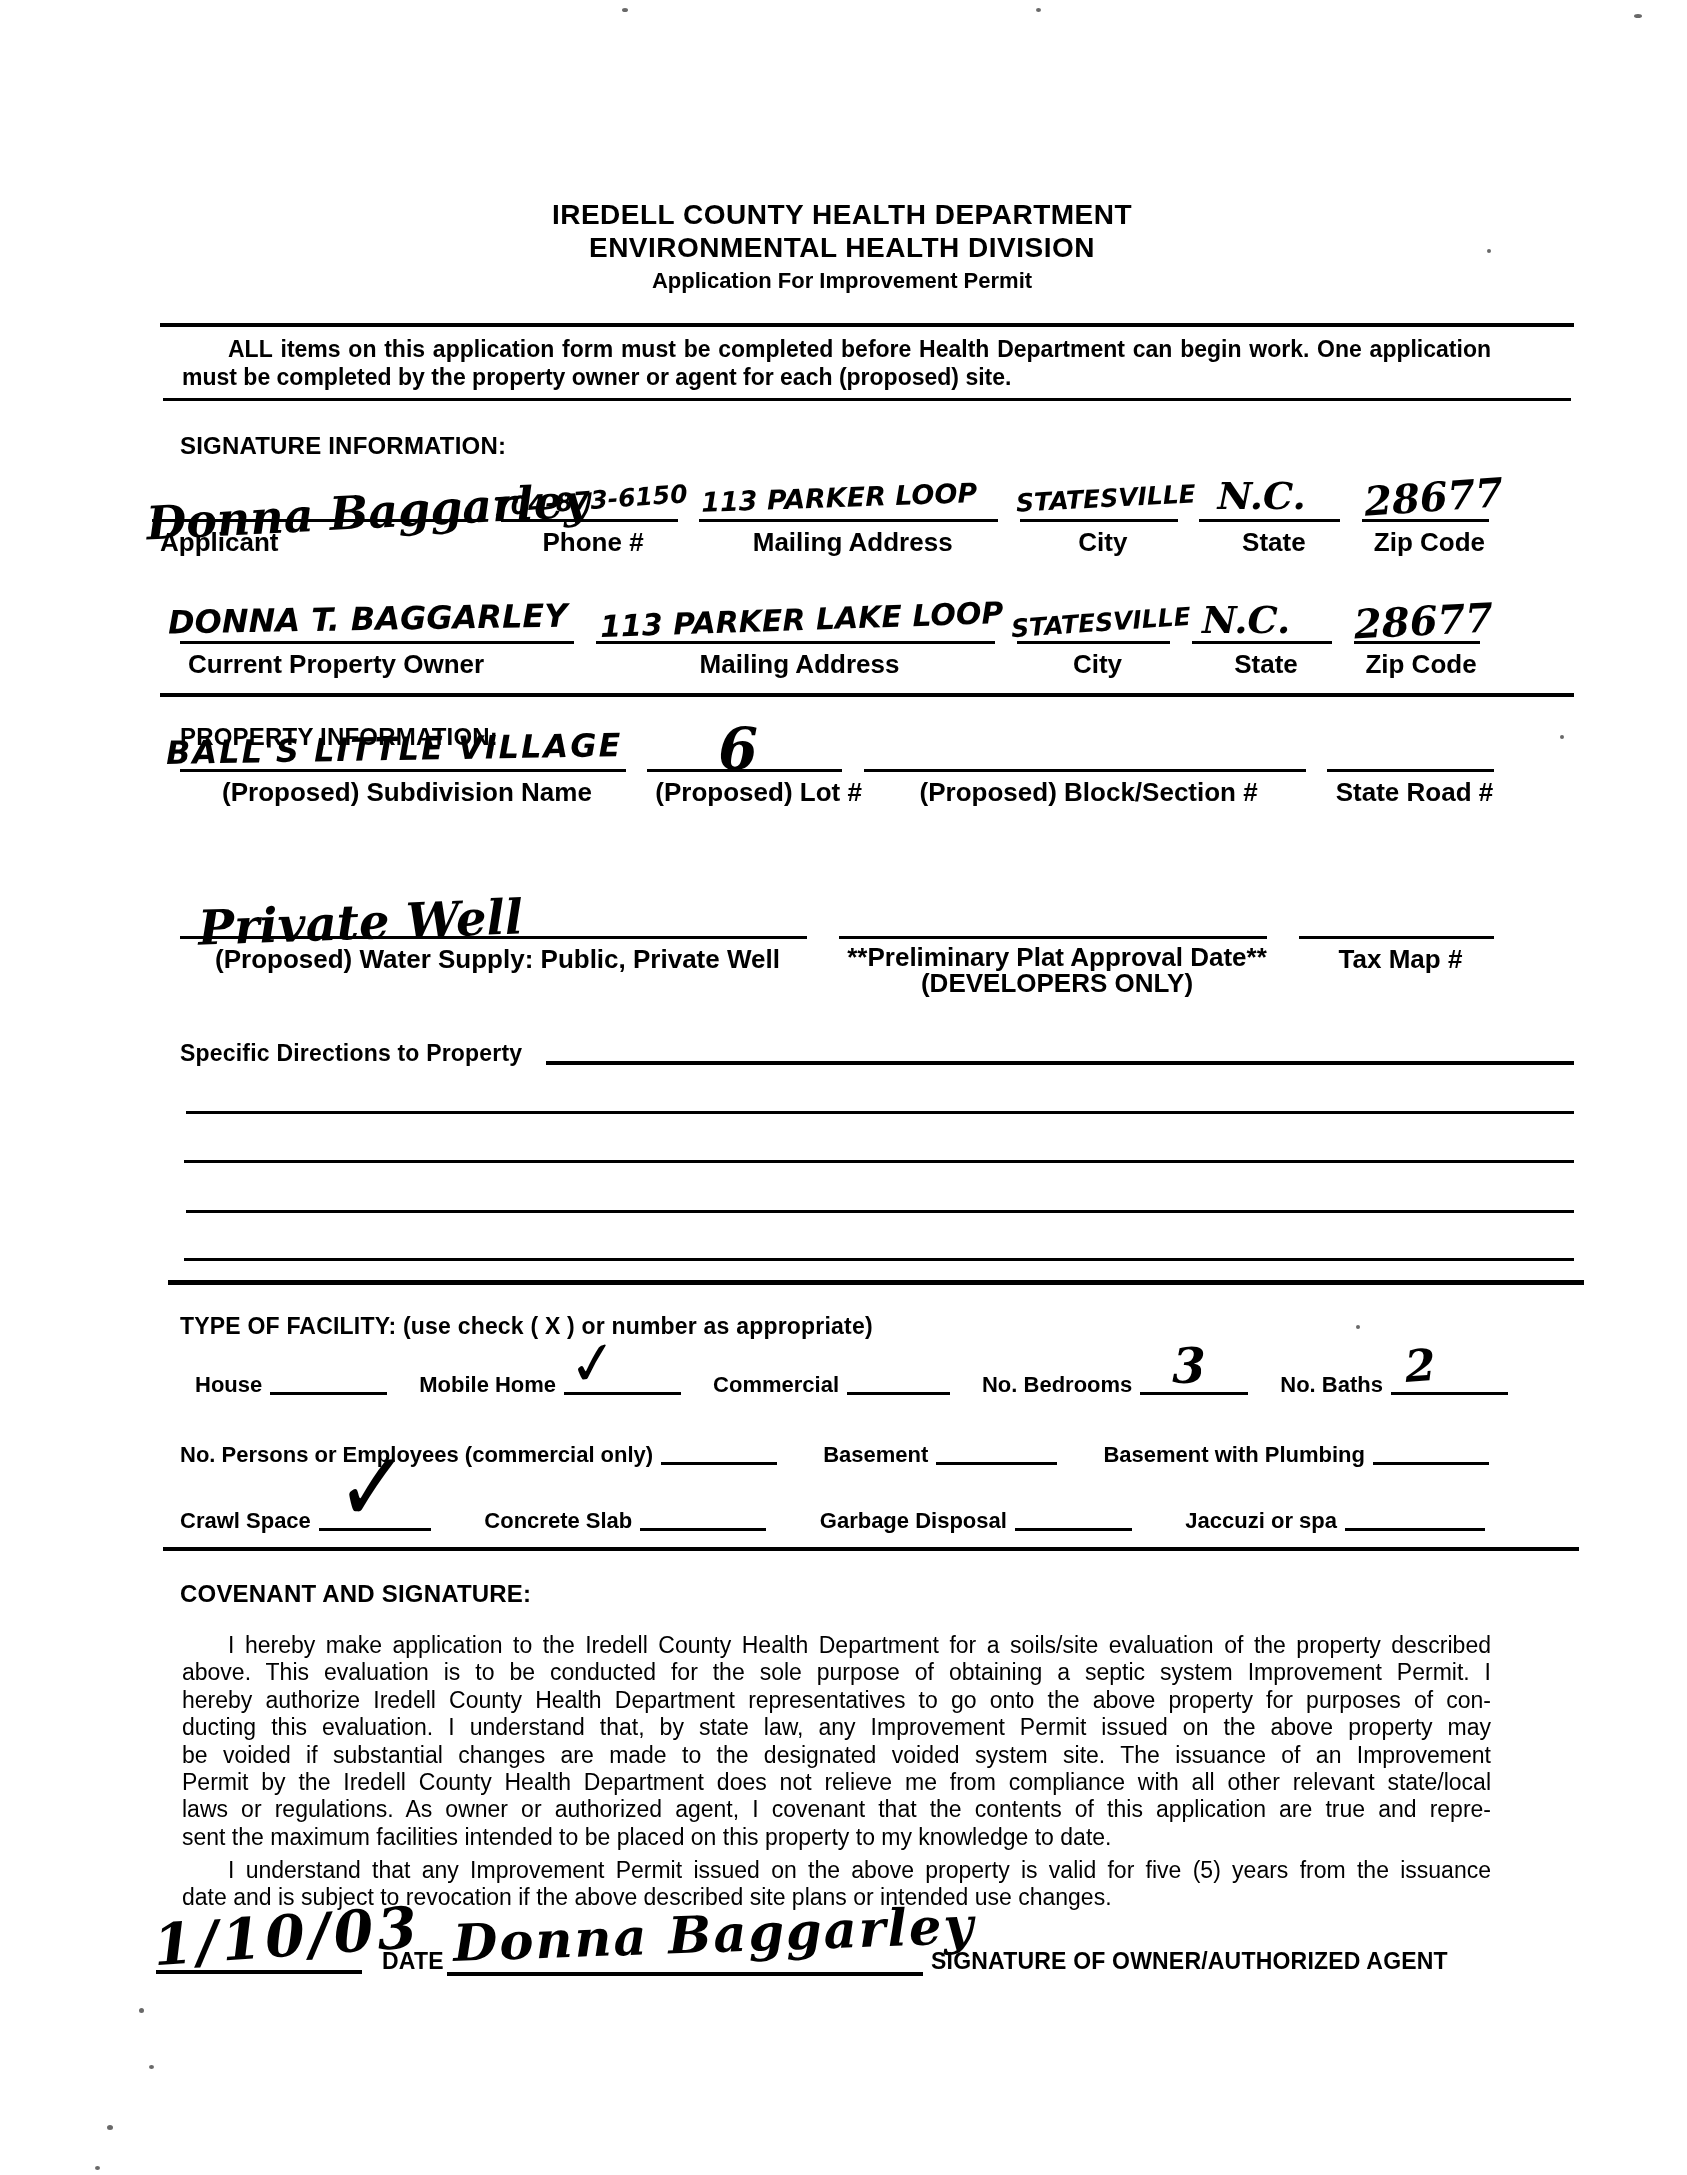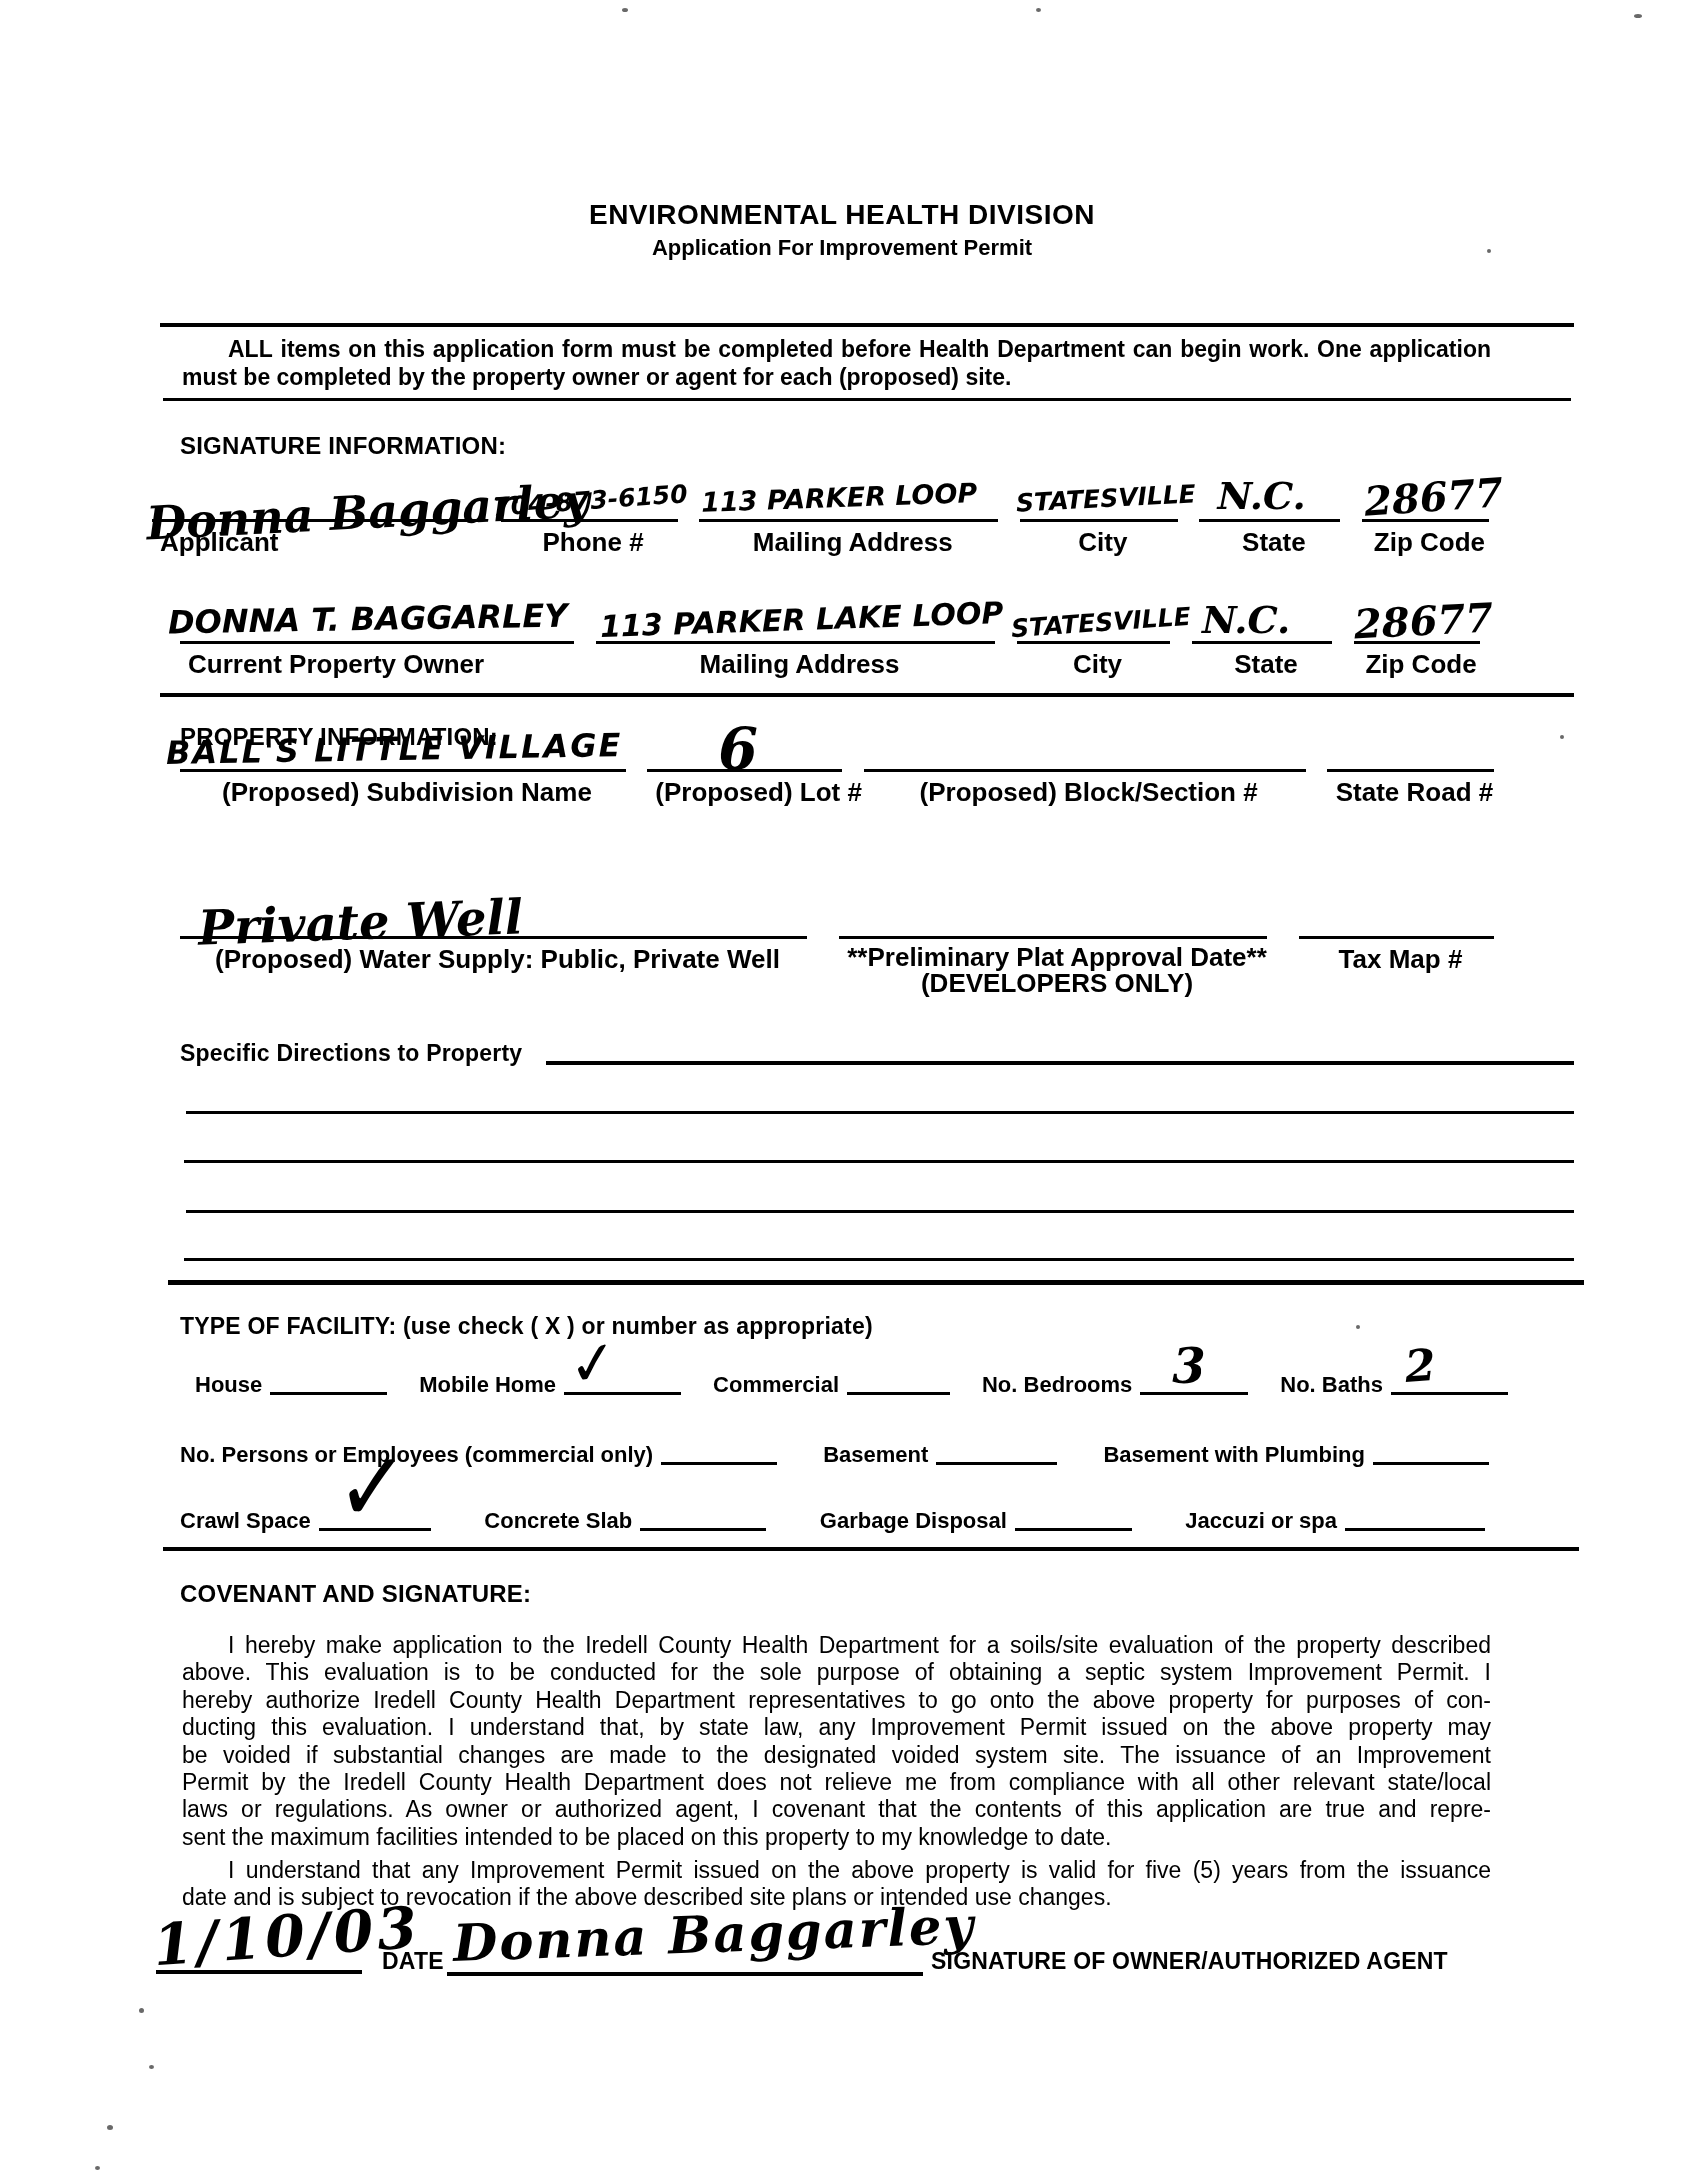--- a/index.html
+++ b/index.html
@@ -42,20 +42,21 @@
   .check-crawl  { font-size:95px; bottom:-8px; left:16px; font-weight:normal; transform:rotate(2deg) scale(0.9,1.05); transform-origin:bottom left; }
 
   .speck { position:absolute; background:#444; border-radius:50%; opacity:.8; }
 </style>
 </head>
 <body>
 
 <div class="page">
 
   <div class="doc-header">
+    <div class="h1">IREDELL COUNTY HEALTH DEPARTMENT</div>
     <div class="h1">ENVIRONMENTAL HEALTH DIVISION</div>
     <div class="h3">Application For Improvement Permit</div>
   </div>
 
   <div class="rule" style="left:160px; top:323px; width:1414px; height:4px;"></div>
 
   <div class="abs" style="left:182px; top:335px; width:1309px;">
     <div class="introline just"><b style="padding-left:46px;">ALL</b><span> items on this application form must be completed before Health Department can begin work. One application</span></div>
     <div class="introline">must be completed by the property owner or agent for each (proposed) site.</div>
   </div>

